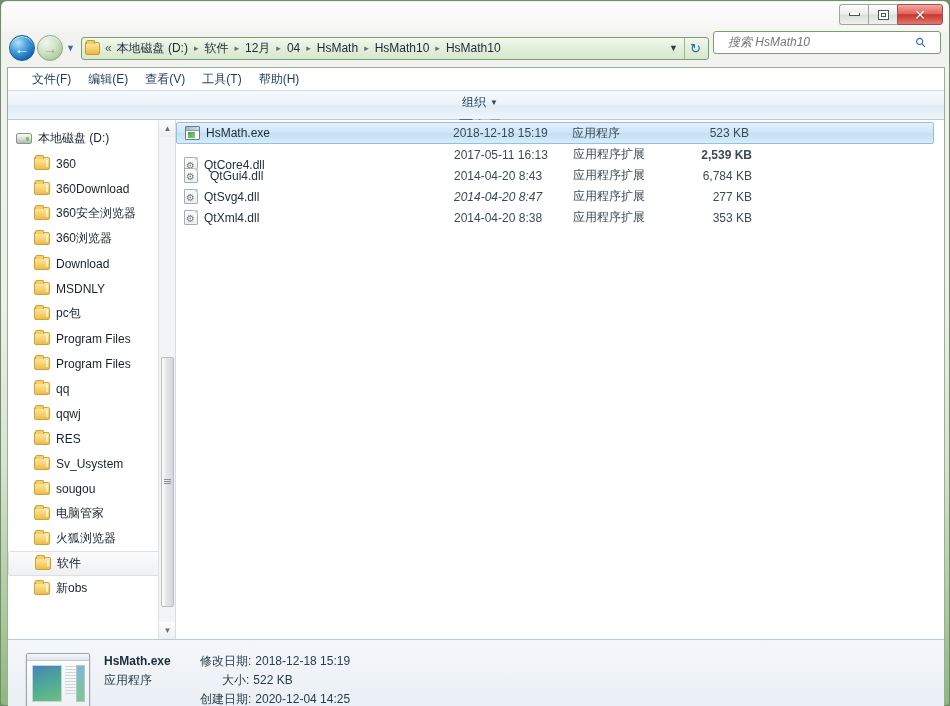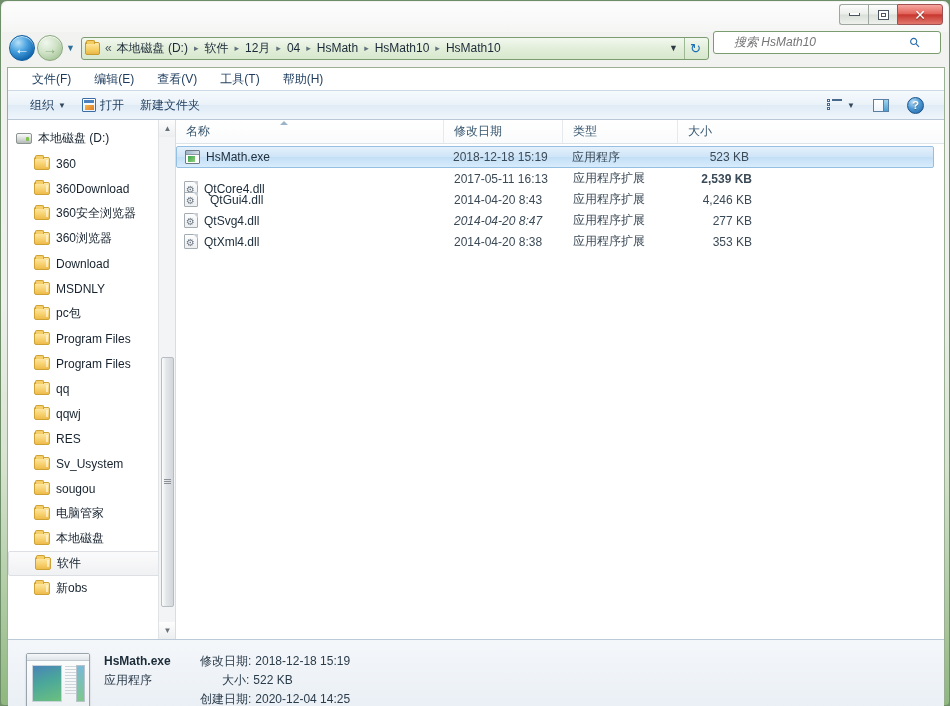--- a/index.html
+++ b/index.html
@@ -97,45 +97,45 @@
   .refresh {
     width: 22px; height: 21px; flex: none;
     display: flex; align-items: center; justify-content: center;
     border-left: 1px solid #9fb894;
     color: #1a6fb5; font-size: 13px;
   }
 
   .searchbox {
     width: 228px; height: 23px; flex: none; margin: 0 7px 12px 4px;
     background: #fff; border: 1px solid #7a9c6e; border-radius: 3px;
-    display: flex; align-items: center; padding: 0 20px; justify-content: space-between;
+    display: flex; align-items: center; padding: 0 14px; justify-content: space-between;
   }
   .searchbox input {
     flex: 1; border: none; outline: none; font-size: 12px;
     font-family: "Liberation Sans", sans-serif; font-style: italic; color: #9aa0a6;
     background: transparent;
   }
   .search-glyph { color: #2a6cab; font-size: 13px; transform: rotate(-45deg); }
 
   
   .client {
     position: absolute; left: 6px; top: 66px; width: 938px; height: 634px;
     background: #fff; border: 1px solid #9aaf93;
   }
 
   
-  .menubar { height: 22px; background: #fff; display: flex; align-items: center; padding-left: 16px; gap: 7px; }
+  .menubar { height: 22px; background: #fff; display: flex; align-items: center; padding-left: 16px; gap: 1px; }
   .menuitem { font-size: 12px; color: #1b3a5c; padding: 2px 8px; white-space: nowrap; }
 
   
   .toolbar {
     height: 30px;
     background: linear-gradient(180deg,#f6fafd 0%,#eaf2f9 48%,#dfebf6 52%,#eff5fb 100%);
     border-top: 1px solid #cdd9e4; border-bottom: 1px solid #b9c8d6;
-    display: flex; align-items: center; padding: 0 6px 0 14px;
+    display: flex; align-items: center; padding: 0 6px 0 14px; flex-direction: column;
   }
   .tb-item { display: flex; align-items: center; gap: 4px; font-size: 12px; color: #1b3a5c; padding: 3px 8px; border-radius: 3px; white-space: nowrap; }
   .tb-caret { font-size: 8px; color: #33475c; }
   .icon-open {
     width: 14px; height: 14px; border: 1px solid #3b6ea5; border-radius: 1px;
     background: linear-gradient(180deg,#fff 0%,#e9f1f8 100%);
     position: relative; flex: none;
   }
   .icon-open::before {
     content:''; position:absolute; left:1px; top:1px; right:1px; height:3px;
@@ -506,21 +506,21 @@
           <div class="tree-row child">
             <span class="folder-icon"></span>
             <span class="tree-label">sougou</span>
           </div>
           <div class="tree-row child">
             <span class="folder-icon"></span>
             <span class="tree-label">电脑管家</span>
           </div>
           <div class="tree-row child">
             <span class="folder-icon"></span>
-            <span class="tree-label">本地磁盘</span>
+            <span class="tree-label">火狐浏览器</span>
           </div>
           <div class="tree-row child selected">
             <span class="folder-icon"></span>
             <span class="tree-label">软件</span>
           </div>
           <div class="tree-row child">
             <span class="folder-icon"></span>
             <span class="tree-label">新obs</span>
           </div>
         </div>
@@ -532,35 +532,20 @@
                 <i></i>
                 <i></i>
                 <i></i>
               </span>
           </div>
           <div class="sb-arrow bottom">▼</div>
         </div>
       </div>
 
       <div class="filepane">
-        <div class="col-headers">
-          <div class="col-h" style="width:268px;">
-            <span class="sort-indicator"></span>
-            <span>名称</span>
-          </div>
-          <div class="col-h" style="width:119px;">
-            <span>修改日期</span>
-          </div>
-          <div class="col-h" style="width:115px;">
-            <span>类型</span>
-          </div>
-          <div class="col-h" style="width:88px;">
-            <span>大小</span>
-          </div>
-        </div>
 
         <div class="rows">
           <div class="row selected">
             <span class="cell name" style="width:266px;">
               <span class="icon-exe"></span>
               <span>HsMath.exe</span>
             </span>
             <span class="cell date" style="width:119px;">2018-12-18 15:19</span>
             <span class="cell type" style="width:115px;">应用程序</span>
             <span class="cell size" style="width:86px;">523 KB</span>
@@ -574,21 +559,21 @@
             <span class="cell type" style="width:115px;">应用程序扩展</span>
             <span class="cell size" style="width:88px;font-weight:bold;">2,539 KB</span>
           </div>
           <div class="row">
             <span class="cell name" style="width:268px;gap:12px;">
               <span class="icon-dll"></span>
               <span>QtGui4.dll</span>
             </span>
             <span class="cell date" style="width:119px;">2014-04-20 8:43</span>
             <span class="cell type" style="width:115px;">应用程序扩展</span>
-            <span class="cell size" style="width:88px;">4,246 KB</span>
+            <span class="cell size" style="width:88px;">6,784 KB</span>
           </div>
           <div class="row">
             <span class="cell name" style="width:268px;">
               <span class="icon-dll"></span>
               <span>QtSvg4.dll</span>
             </span>
             <span class="cell date" style="width:119px;font-style:italic;">2014-04-20 8:47</span>
             <span class="cell type" style="width:115px;">应用程序扩展</span>
             <span class="cell size" style="width:88px;">277 KB</span>
           </div>

